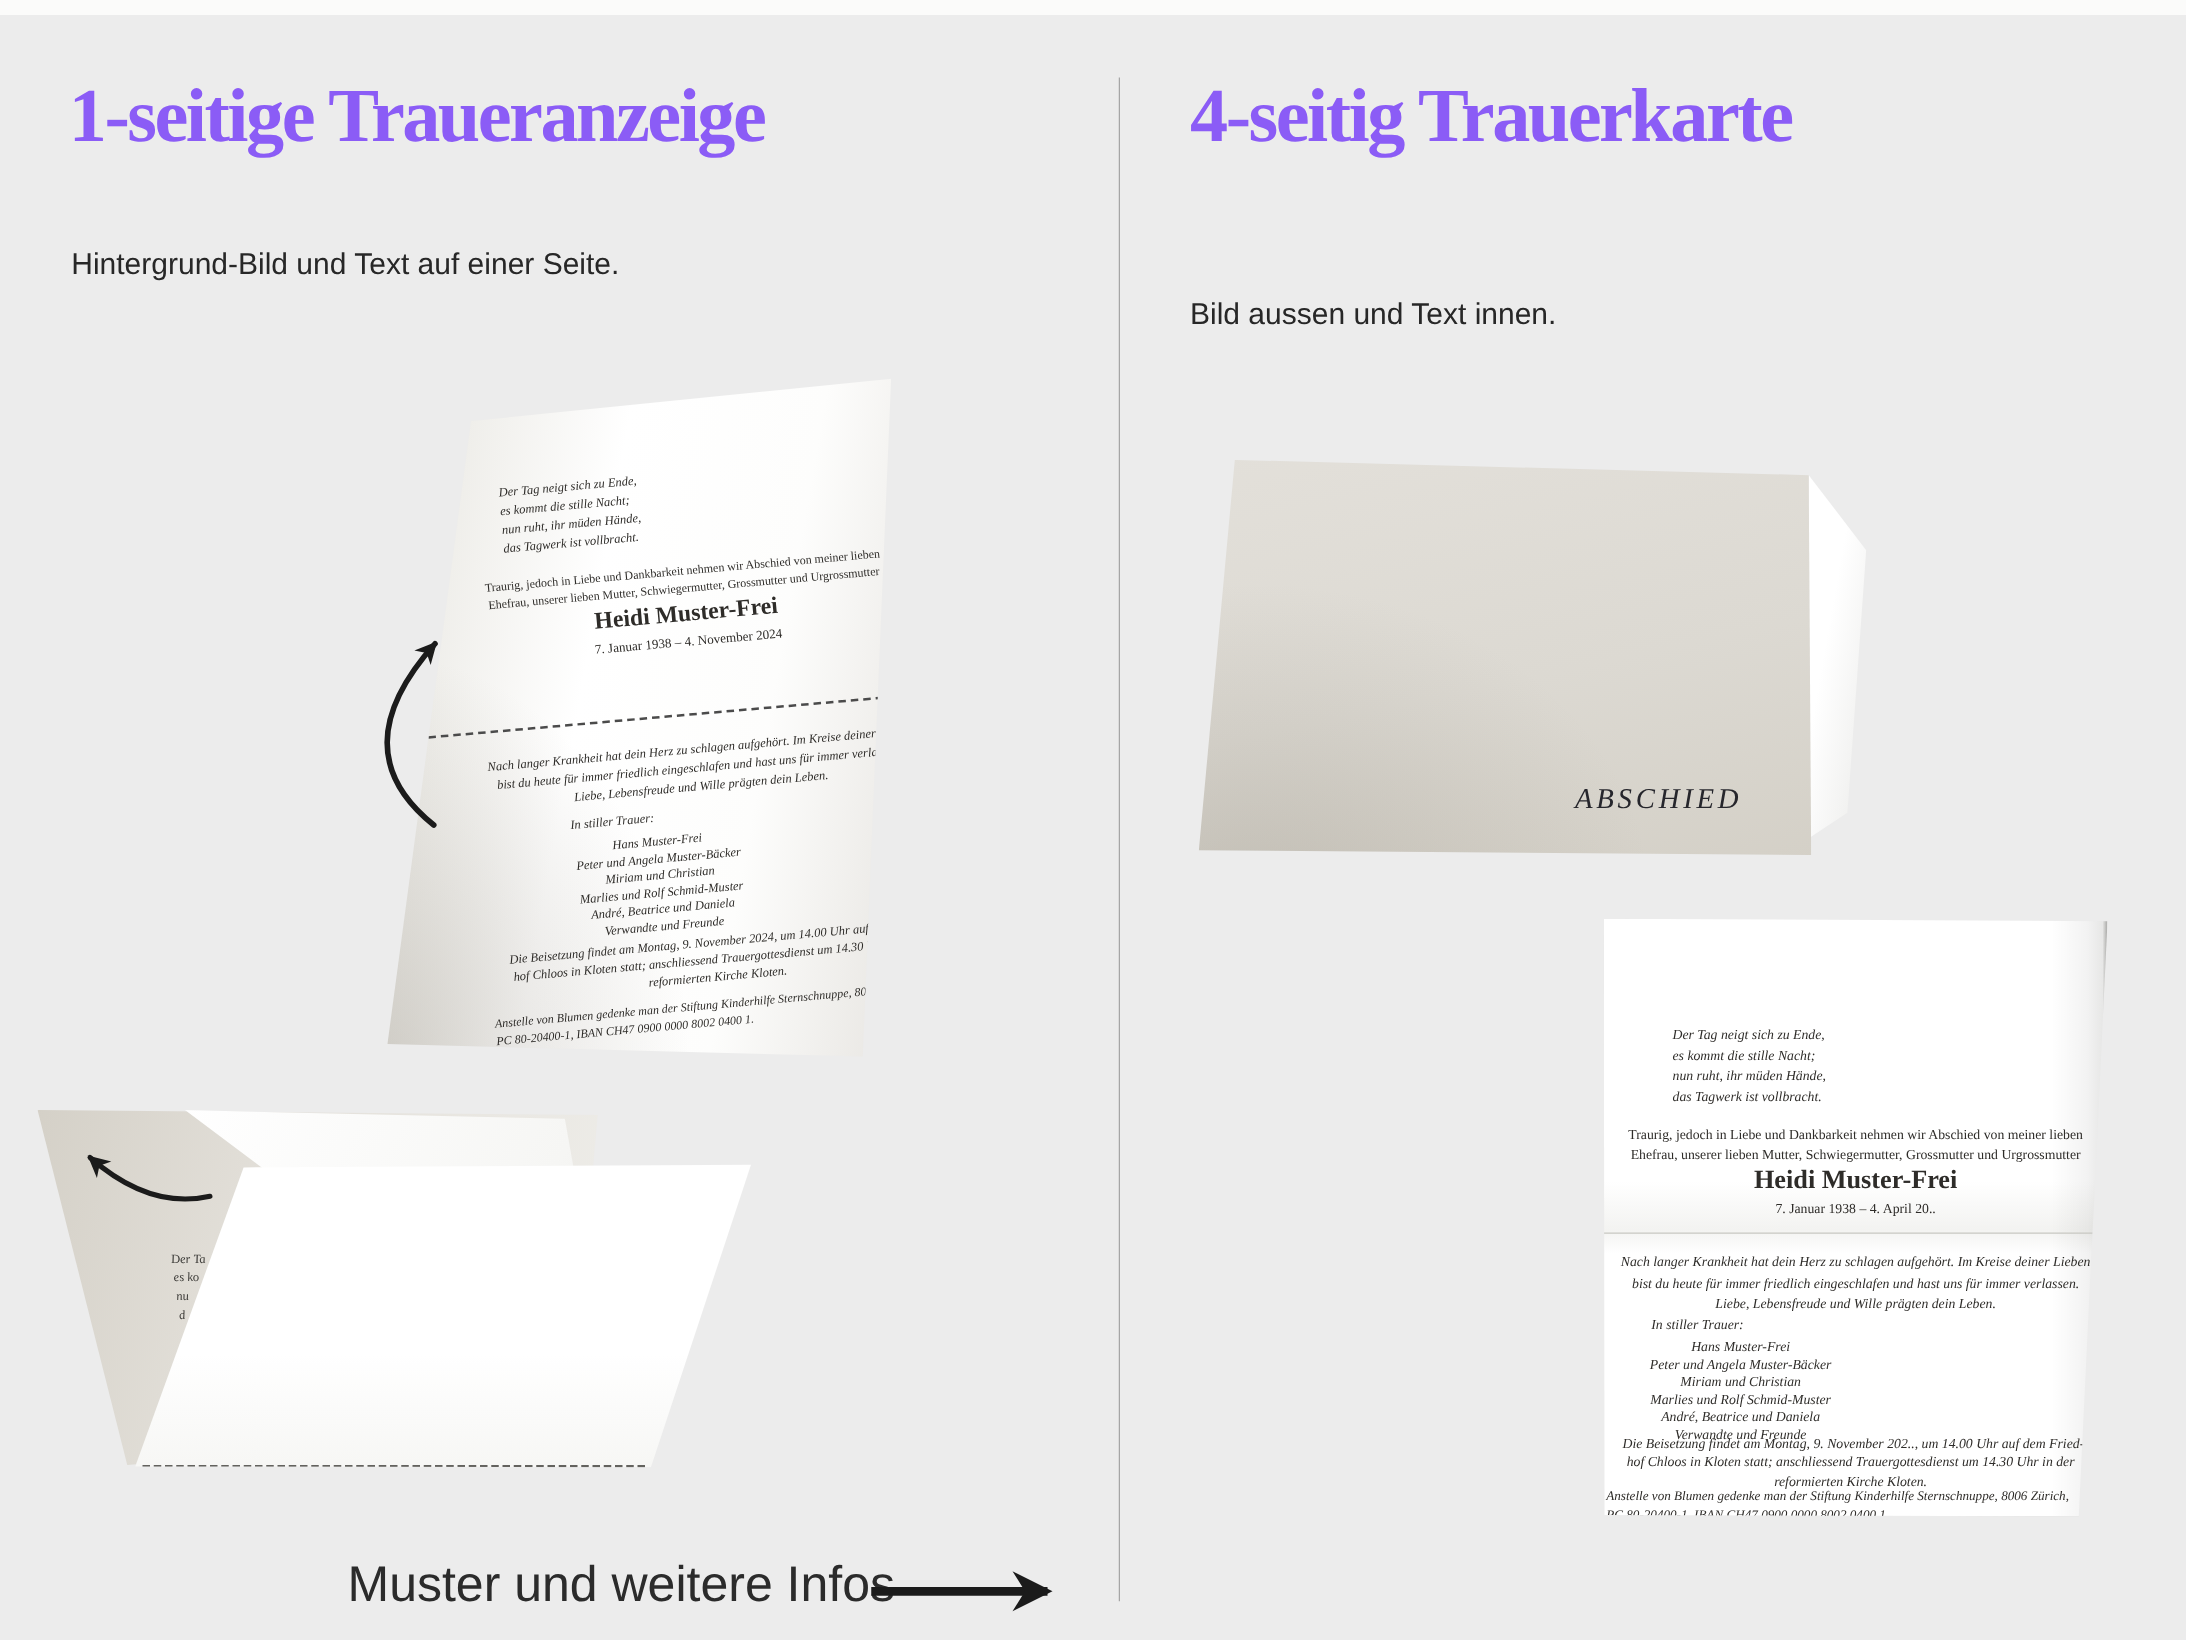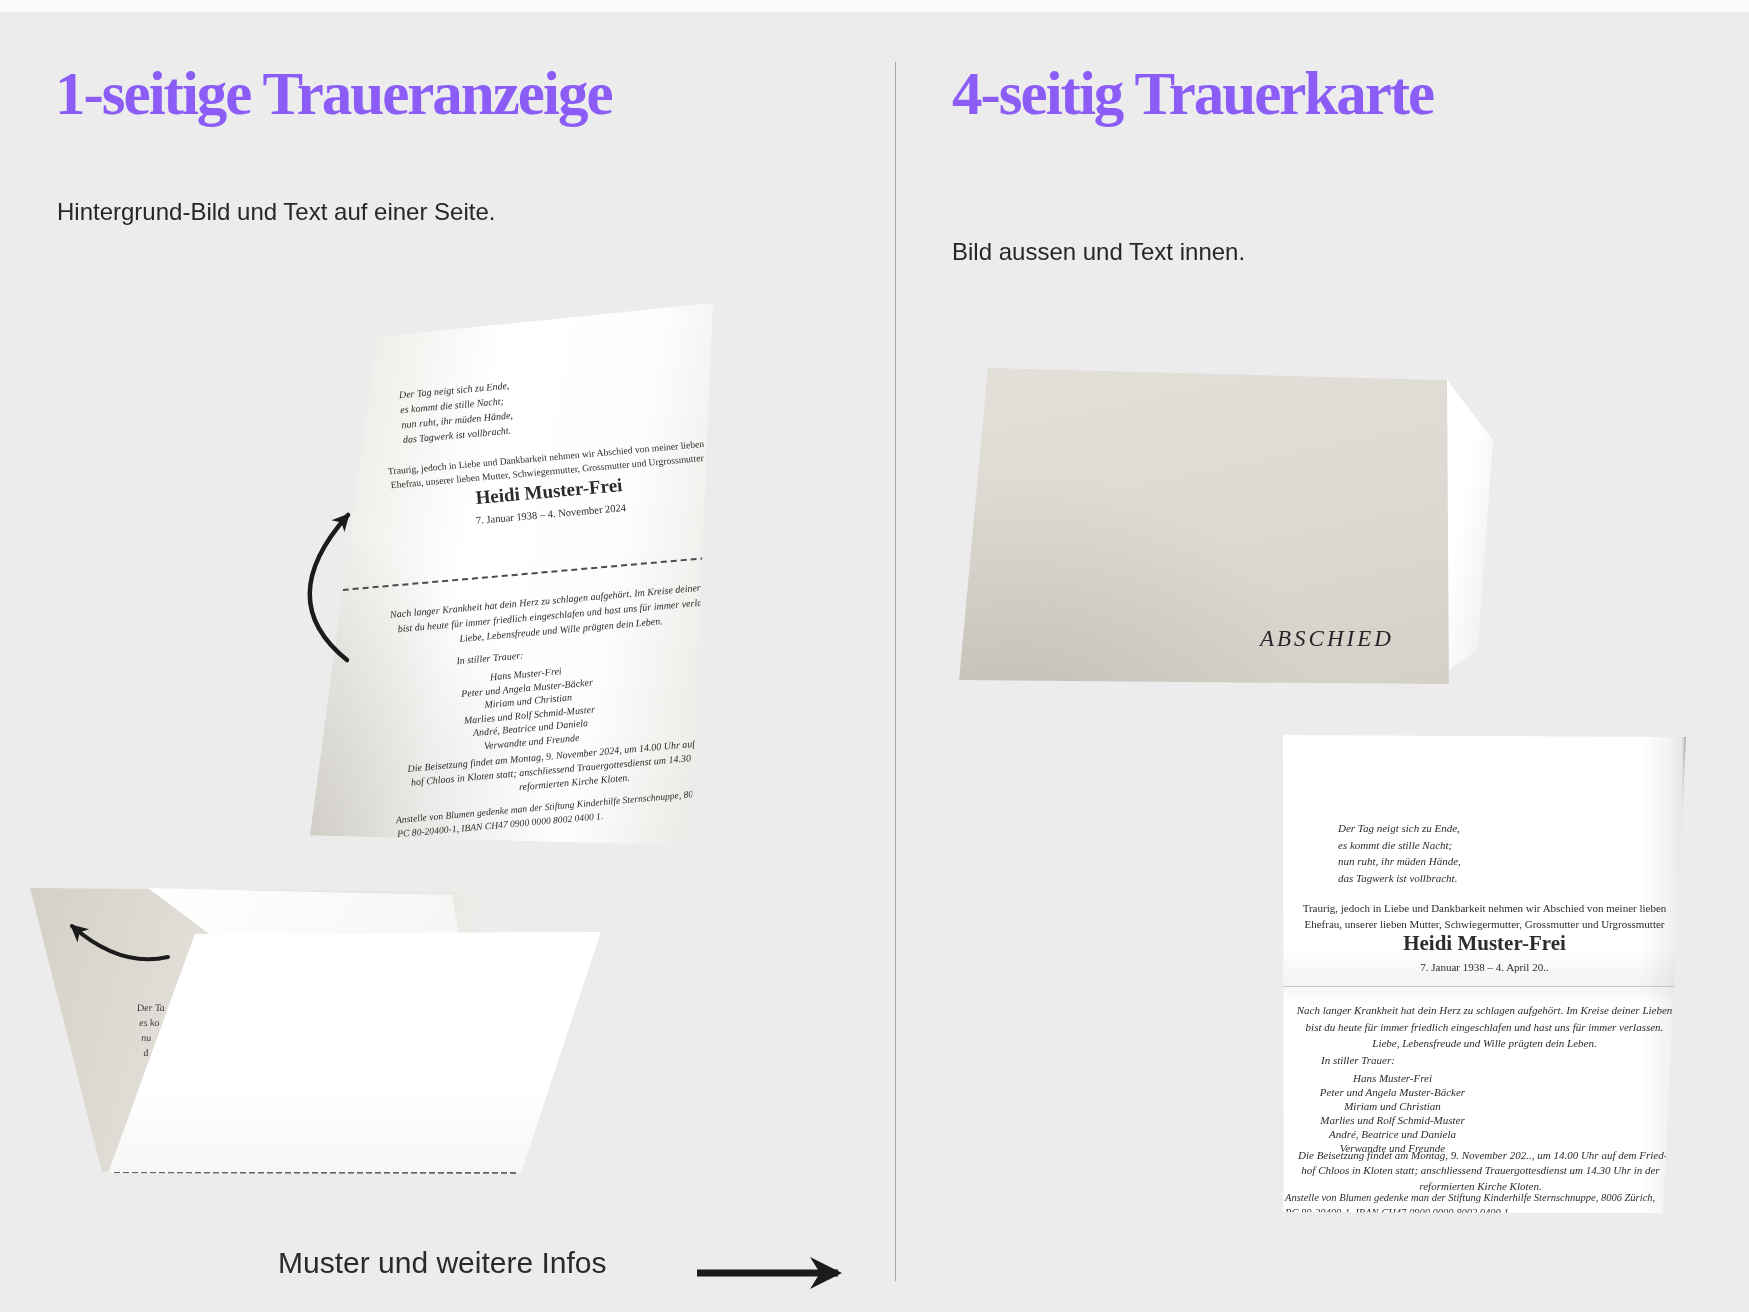--- a/index.html
+++ b/index.html
@@ -90,21 +90,21 @@
   .c2-name{left:0;top:196px;width:100%;text-align:center;font-weight:700;font-size:21px;}
   .c2-dates{left:0;top:226px;width:100%;text-align:center;font-size:11px;}
   .c2-fold{position:absolute;left:0;top:251px;width:100%;height:0;border-top:1px solid #c7c7c2;}
   .c2-cond{left:0;top:267px;width:100%;text-align:center;font-style:italic;font-size:11px;line-height:1.5;}
   .c2-mlabel{left:38px;top:319px;font-style:italic;font-size:11px;}
   .c2-mourners{left:12px;top:337px;width:195px;text-align:center;font-style:italic;font-size:11px;line-height:1.27;}
   .c2-funeral{left:15px;top:413px;width:365px;text-align:center;font-style:italic;font-size:11px;line-height:1.4;}
   .c2-donation{left:2px;top:455px;width:378px;text-align:left;font-style:italic;font-size:10.5px;line-height:1.45;}
 
   
-  .footer-label{left:278px;top:1246px;font-size:30px;color:#2b2b2b;white-space:nowrap;}
+  .footer-label{left:278px;top:1246px;font-size:40px;color:#2b2b2b;white-space:nowrap;}
   svg{position:absolute;left:0;top:0;width:1749px;height:1312px;pointer-events:none;}
 </style>
 </head>
 <body>
 
 <div class="abs top-strip"></div>
 <div class="abs divider"></div>
 
 <div class="abs title" style="left:55px;top:62px;">1-seitige Traueranzeige</div>
 <div class="abs subtitle" style="left:57px;top:198px;">Hintergrund-Bild und Text auf einer Seite.</div>

